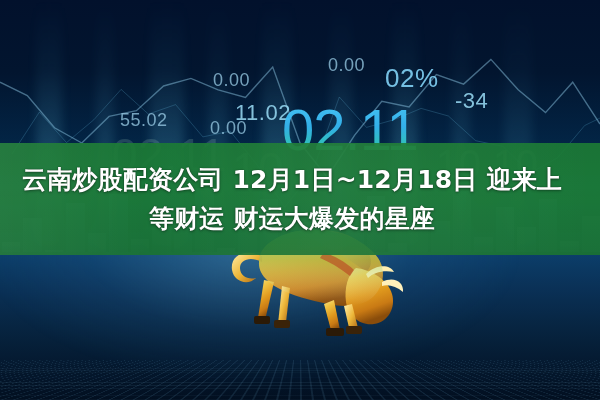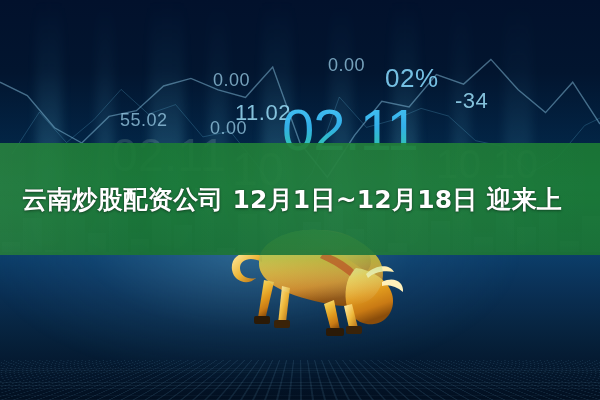--- a/index.html
+++ b/index.html
@@ -212,15 +212,16 @@
       <div class="num ghost" style="left: 232px; top: 142px;">10</div>
       <div class="num ghost2" style="left: 436px; top: 142px;">10 10</div>
     </div>
 
   <div class="banner">
     <div class="banner-tex"></div>
   </div>
 
   <div class="title-wrap">
     <div class="title-line">云南炒股配资公司 12月1日~12月18日 迎来上</div>
+    <div class="title-line">等财运 财运大爆发的星座</div>
   </div>
 
 </div>
 
 </body></html>

